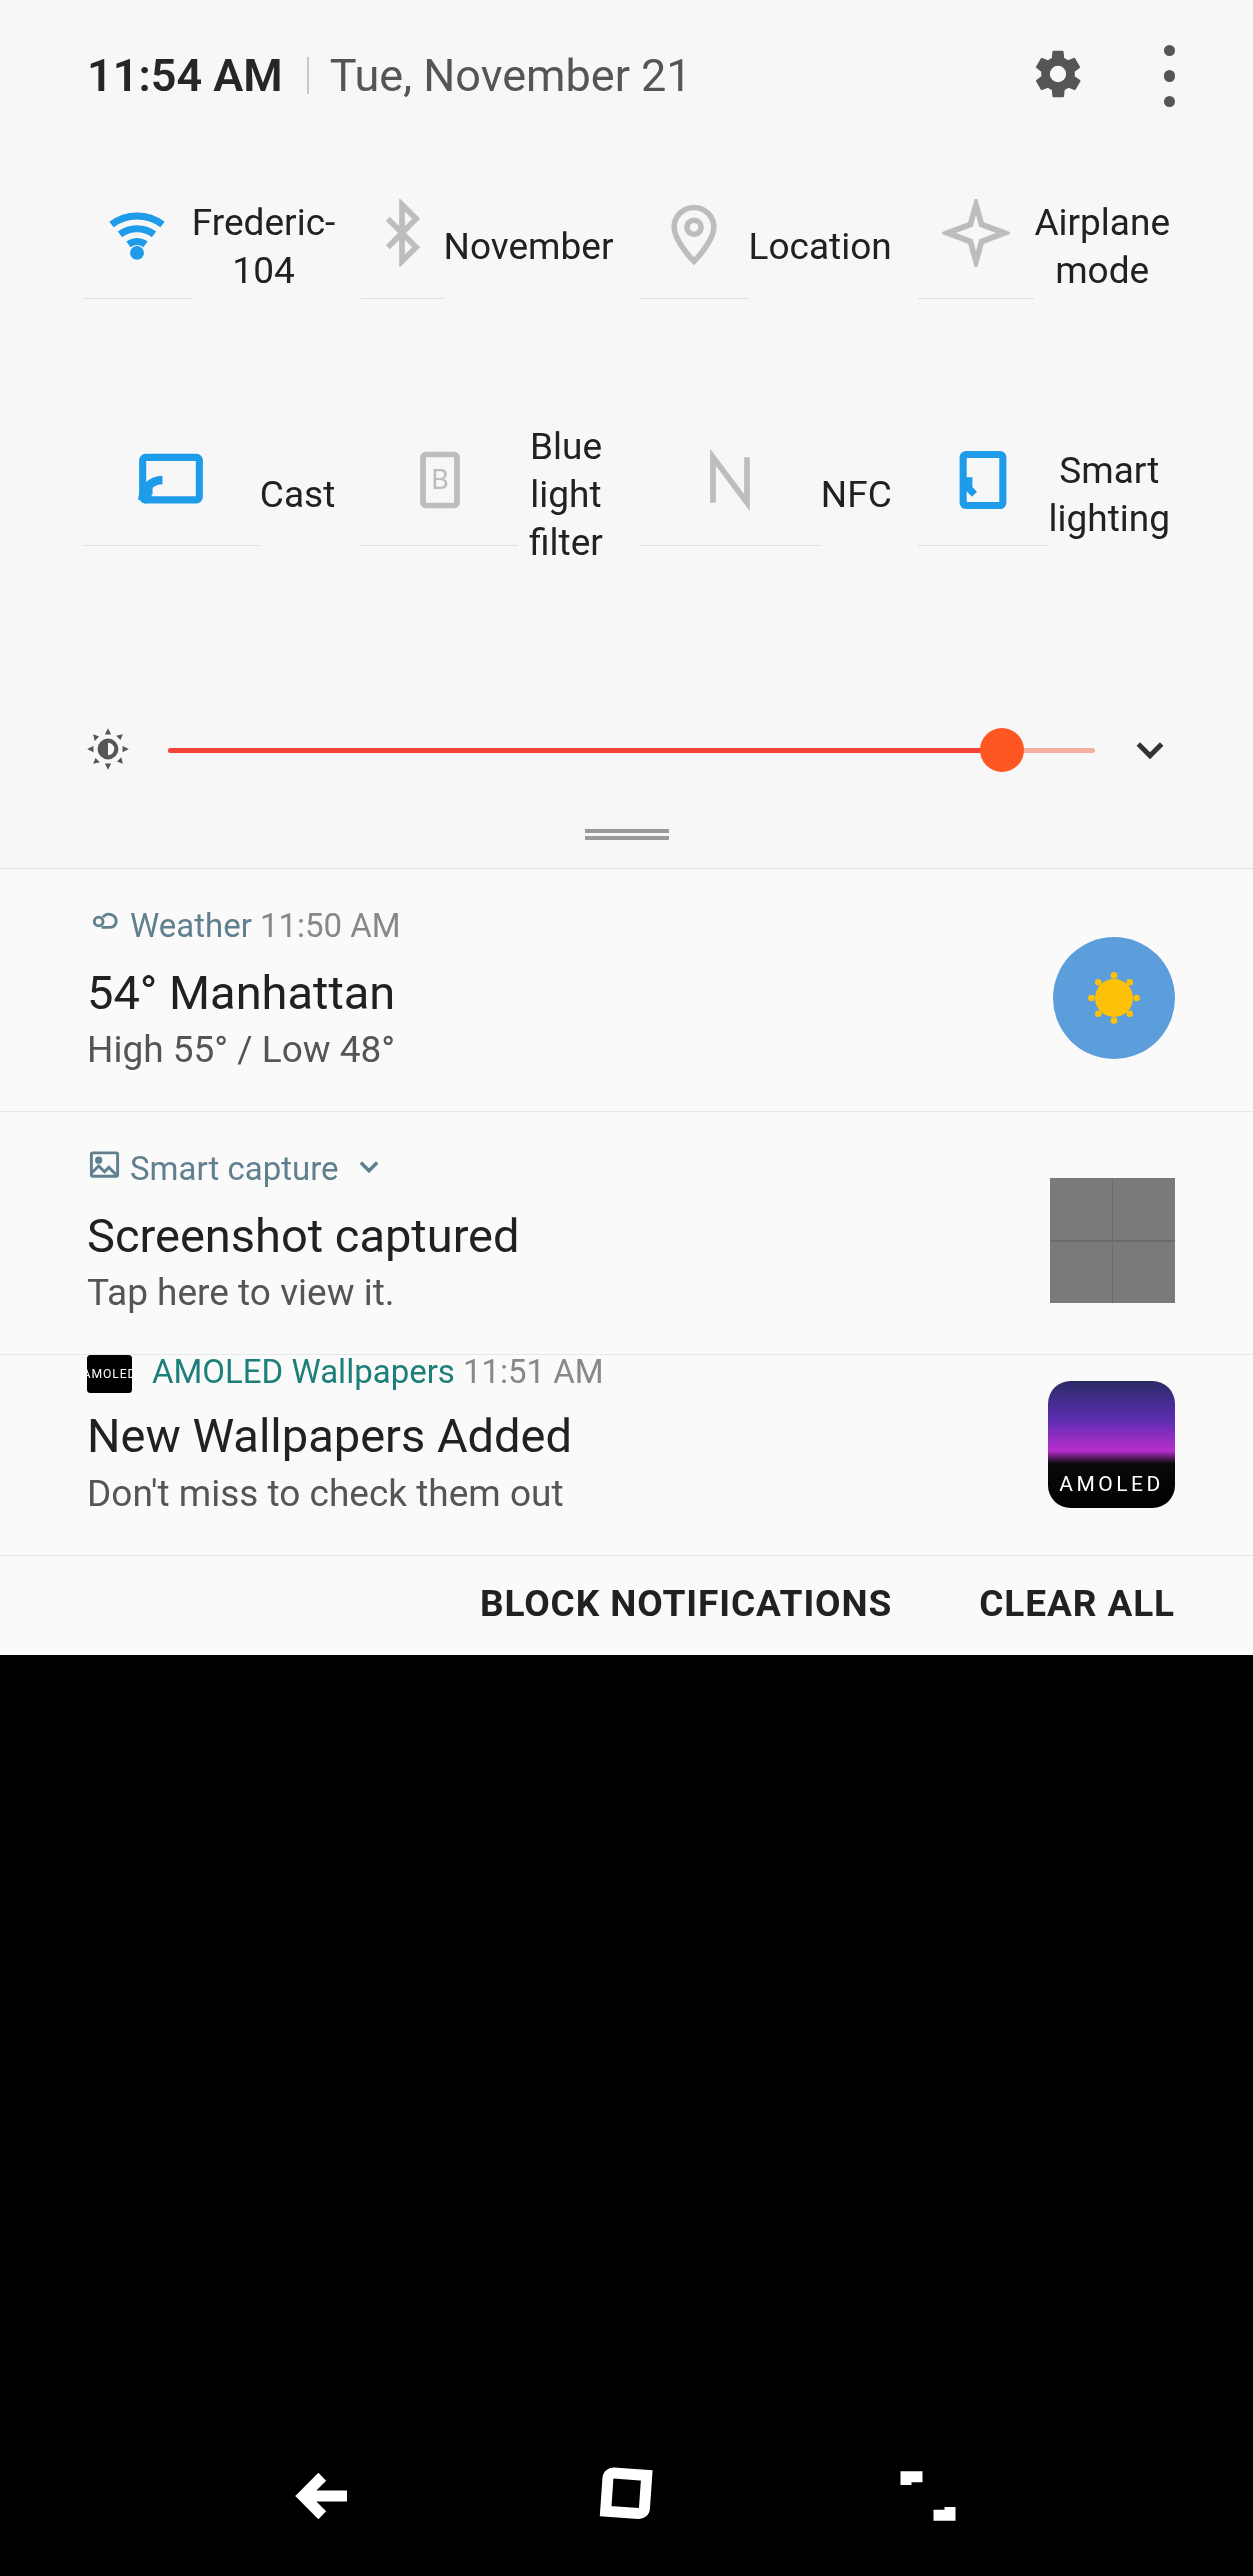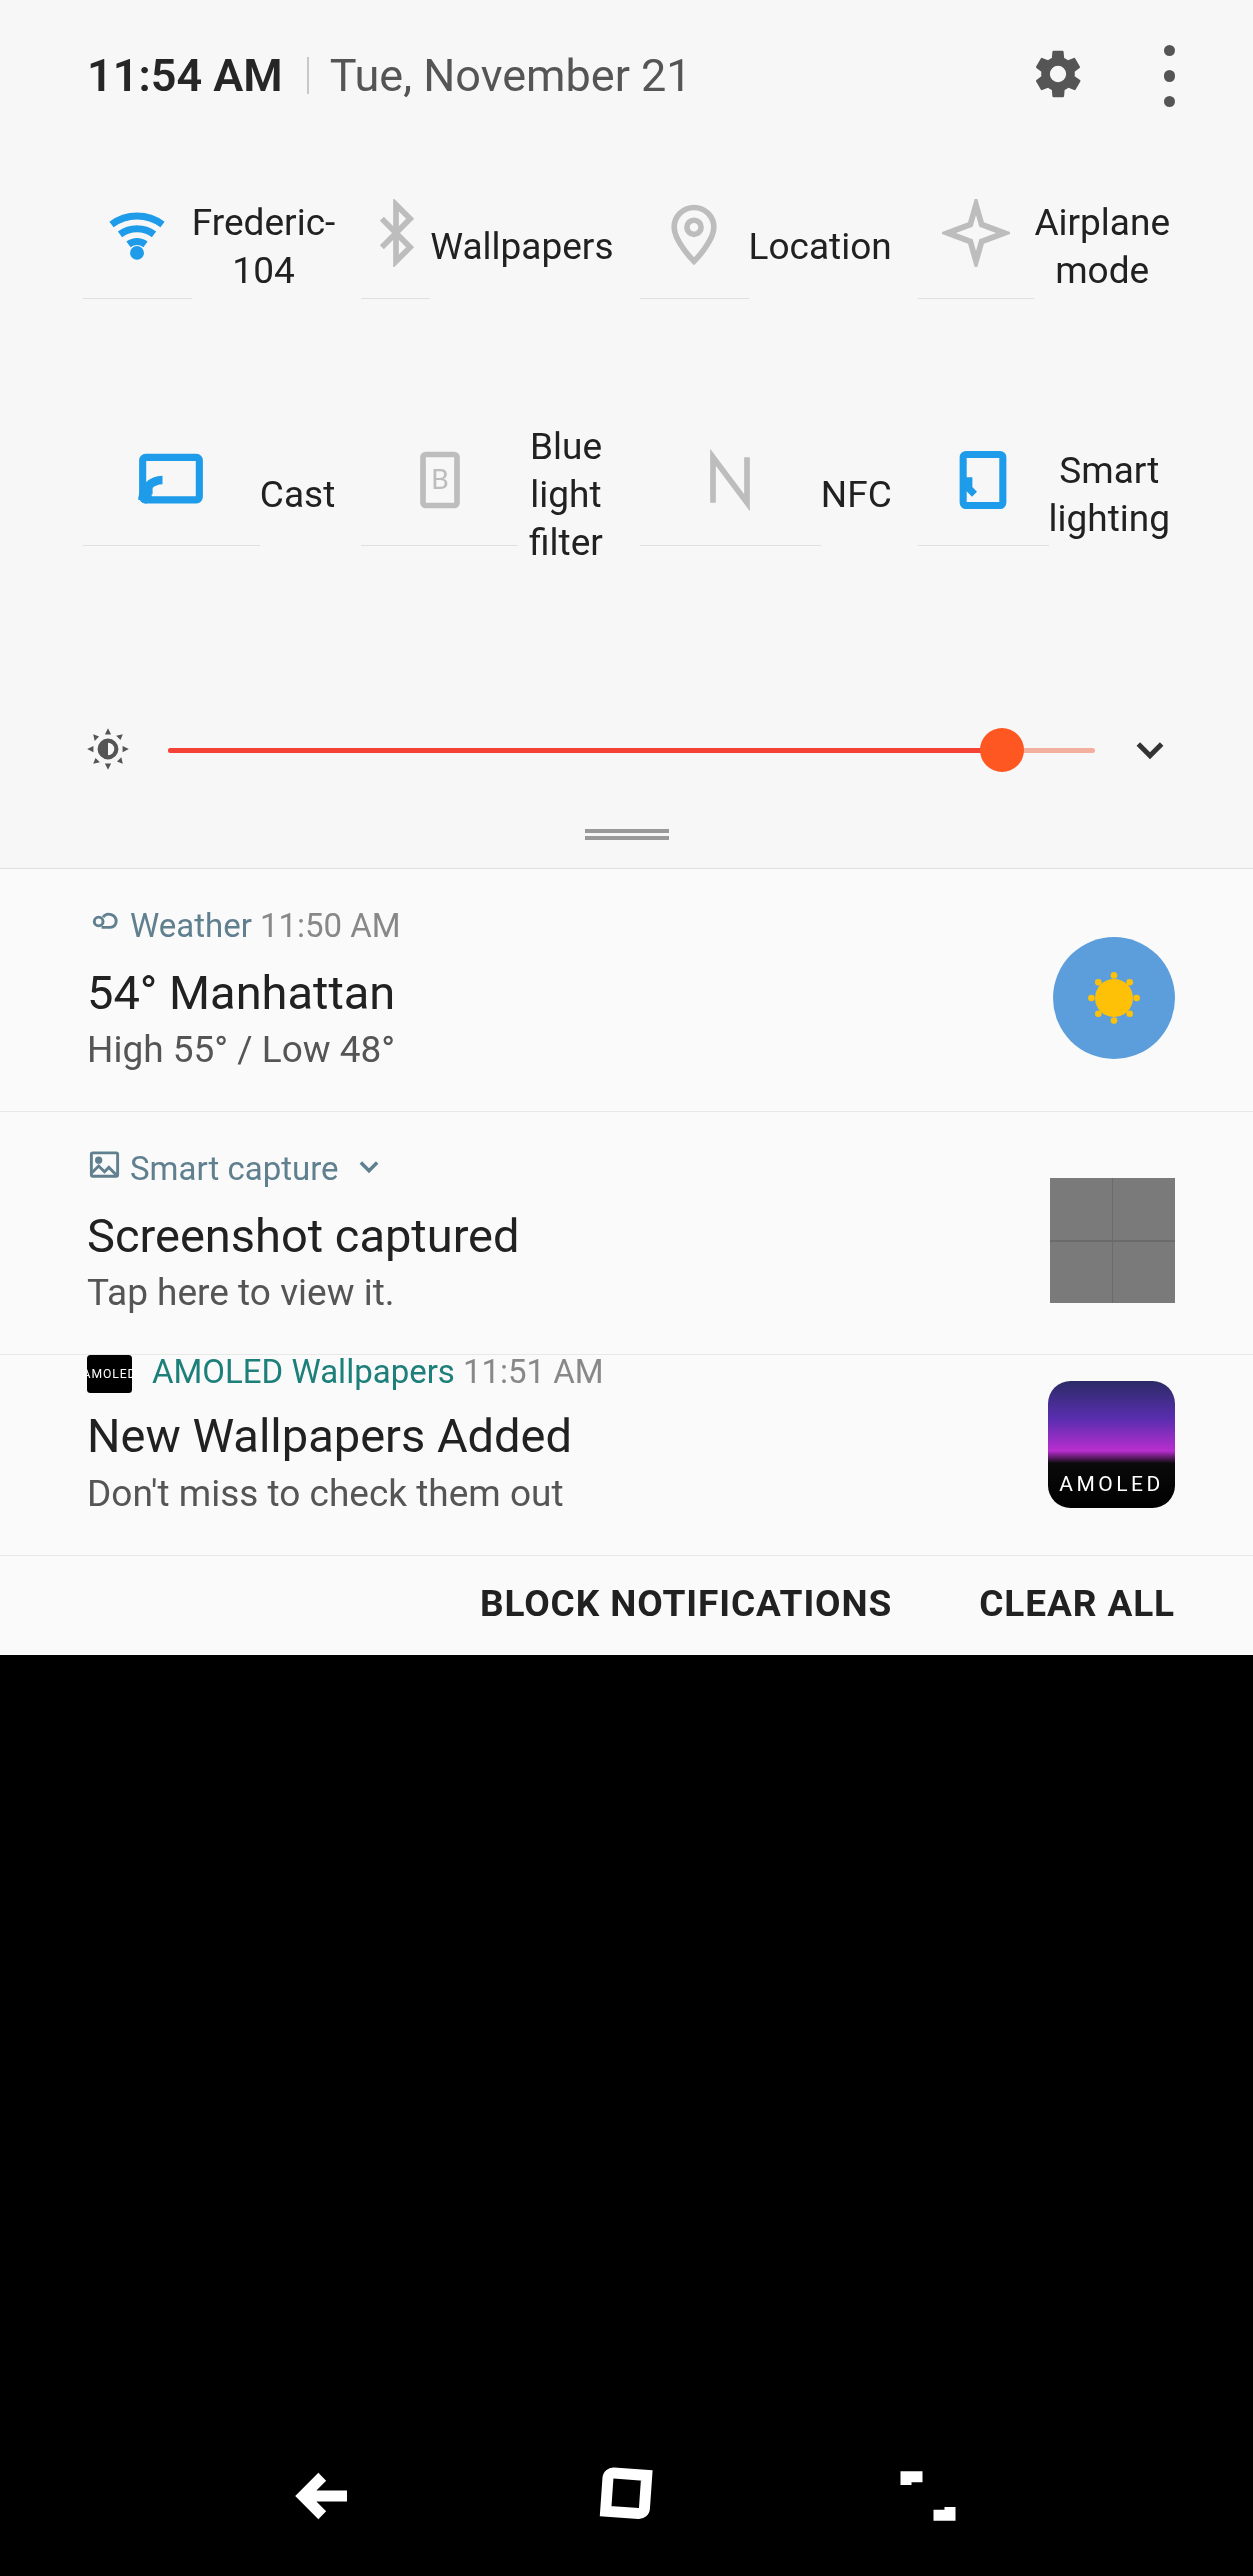--- a/index.html
+++ b/index.html
@@ -288,21 +288,21 @@
           </svg>
         </div>
         <div class="qs-label">Frederic-104</div>
       </div>
       <div class="qs-tile">
         <div class="qs-icon-wrap" style="color:#bdbdbd;stroke:#bdbdbd">
           <svg stroke="#bdbdbd" viewBox="0 0 24 24" fill="none" stroke-width="2">
             <path d="M7 7l10 10-5 5V2l5 5L7 17"></path>
           </svg>
         </div>
-        <div class="qs-label">Wallpapers</div>
+        <div class="qs-label">November</div>
       </div>
       <div class="qs-tile">
         <div class="qs-icon-wrap" style="color:#bdbdbd;stroke:#bdbdbd">
           <svg stroke="#bdbdbd" viewBox="0 0 24 24" fill="none" stroke-width="2">
             <path d="M12 22s7-7 7-12a7 7 0 1 0-14 0c0 5 7 12 7 12z"></path>
             <circle cx="12" cy="10" r="2.5"></circle>
           </svg>
         </div>
         <div class="qs-label">Location</div>
       </div>

